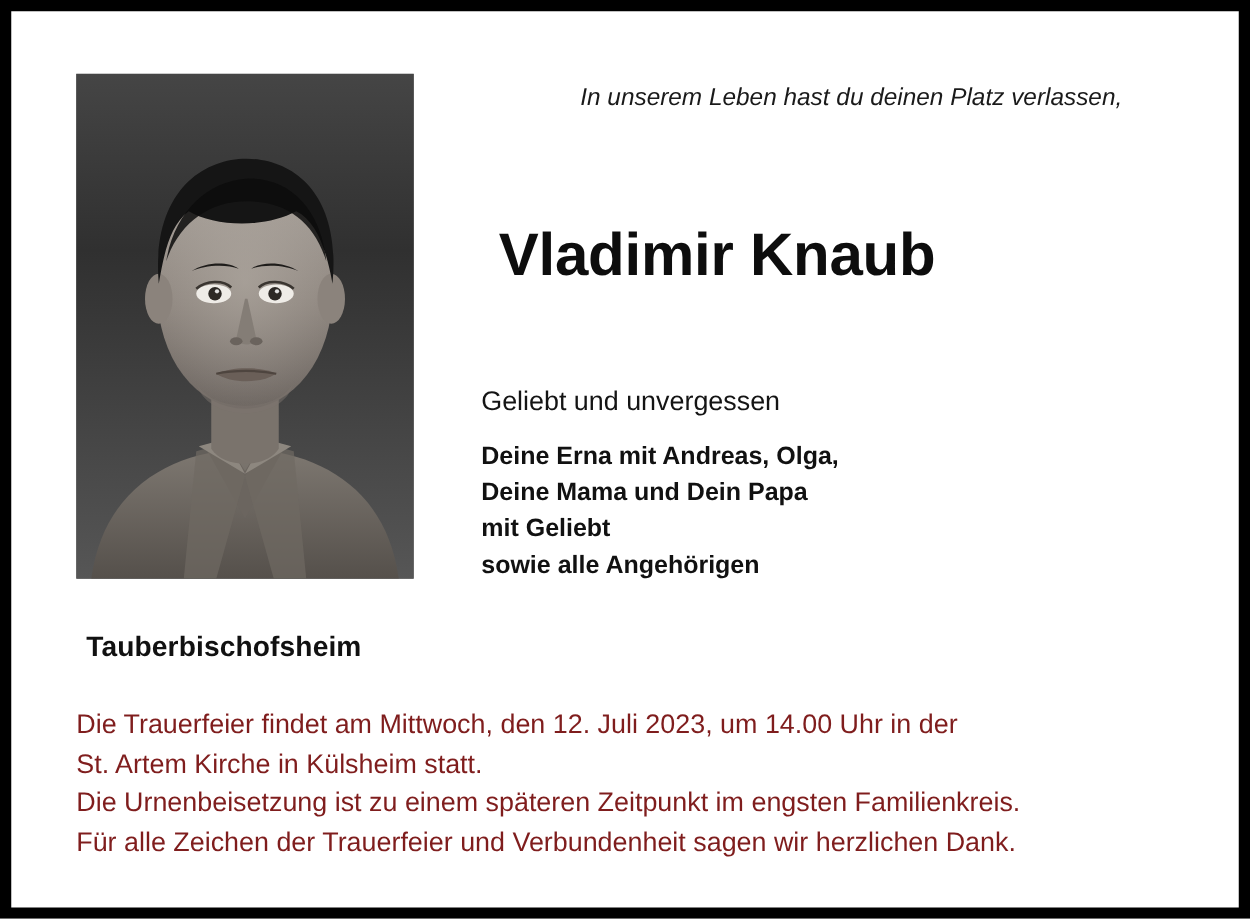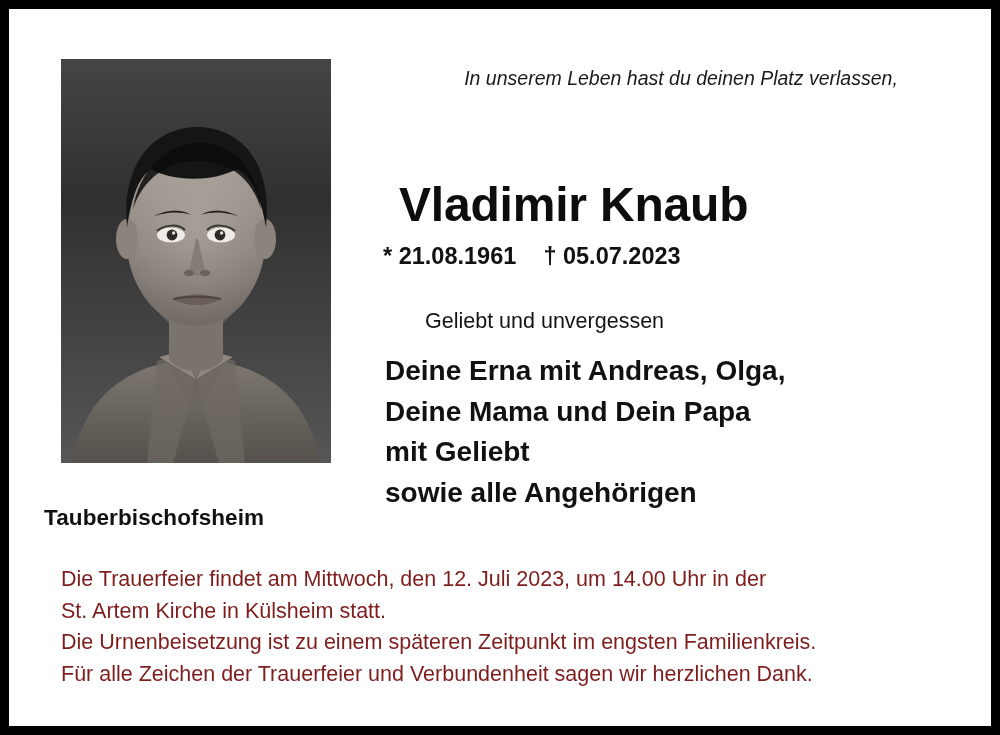--- a/index.html
+++ b/index.html
@@ -41,21 +41,21 @@
     overflow: hidden;
   }
   .portrait svg {
     display: block;
     width: 100%;
     height: 100%;
   }
 
   .city {
     position: absolute;
-    left: 35px;
+    left: 60px;
     top: 496px;
     font-size: 22.5px;
     font-weight: bold;
     letter-spacing: 0.1px;
     color: #111111;
   }
 
   
   .epitaph {
     position: absolute;
@@ -89,28 +89,27 @@
     color: #111111;
   }
   .dates .sep { display: inline-block; width: 14px; }
 
   .tribute {
     position: absolute;
     left: 376px;
     top: 300px;
     font-size: 21.5px;
     color: #141414;
-    margin-left: 40px;
   }
 
   .family {
     position: absolute;
     left: 376px;
     top: 342px;
-    font-size: 28px;
+    font-size: 20px;
     font-weight: bold;
     line-height: 1.45;
     color: #111111;
   }
 
   .service {
     position: absolute;
     left: 52px;
     top: 555px;
     right: 40px;
@@ -193,27 +192,20 @@
     </div>
 
     <div class="city">Tauberbischofsheim</div>
 
     <div class="epitaph">
       <div>In unserem Leben hast du deinen Platz verlassen,</div>
     </div>
 
     <div class="name">Vladimir Knaub</div>
 
-    <div class="dates">
-      <span>*</span>
-      <span>21.08.1961</span>
-      <span class="sep"></span>
-      <span>†</span>
-      <span>05.07.2023</span>
-    </div>
 
     <div class="tribute">Geliebt und unvergessen</div>
 
     <div class="family">
       <div>Deine Erna mit Andreas, Olga,</div>
       <div>Deine Mama und Dein Papa</div>
       <div>mit Geliebt</div>
       <div>sowie alle Angehörigen</div>
     </div>
 

